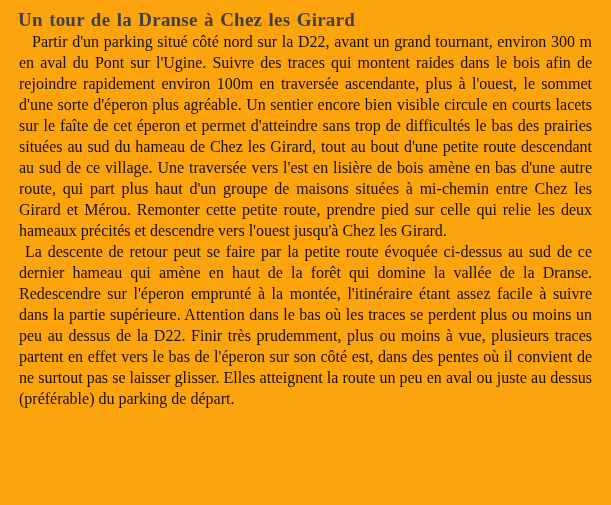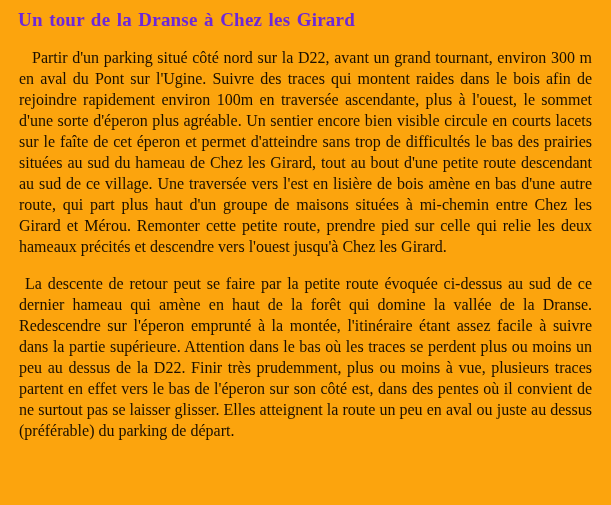--- a/index.html
+++ b/index.html
@@ -20,31 +20,31 @@
     width: 611px;
     height: 505px;
   }
   h1.page-title {
     margin: 9px 18px 0 18px;
     font-size: 19px;
     font-weight: bold;
     line-height: 22px;
     letter-spacing: 0.2px;
     word-spacing: 1.5px;
-    color: #6d28d9;
+    color: #404040;
   }
   h2.section-heading {
     margin: 14px 21px 0 21px;
     font-size: 14px;
     font-weight: bold;
     line-height: 17px;
     color: #140a00;
   }
   .para {
-    margin: 16px 19px;
+    margin: 0 19px;
     font-size: 16px;
     line-height: 21px;
     text-align: justify;
     color: var(--ink);
   }
   .para.indent-lg { text-indent: 13px; }
   .para.indent-sm { text-indent: 6px; }
 </style>
 </head>
 <body>

